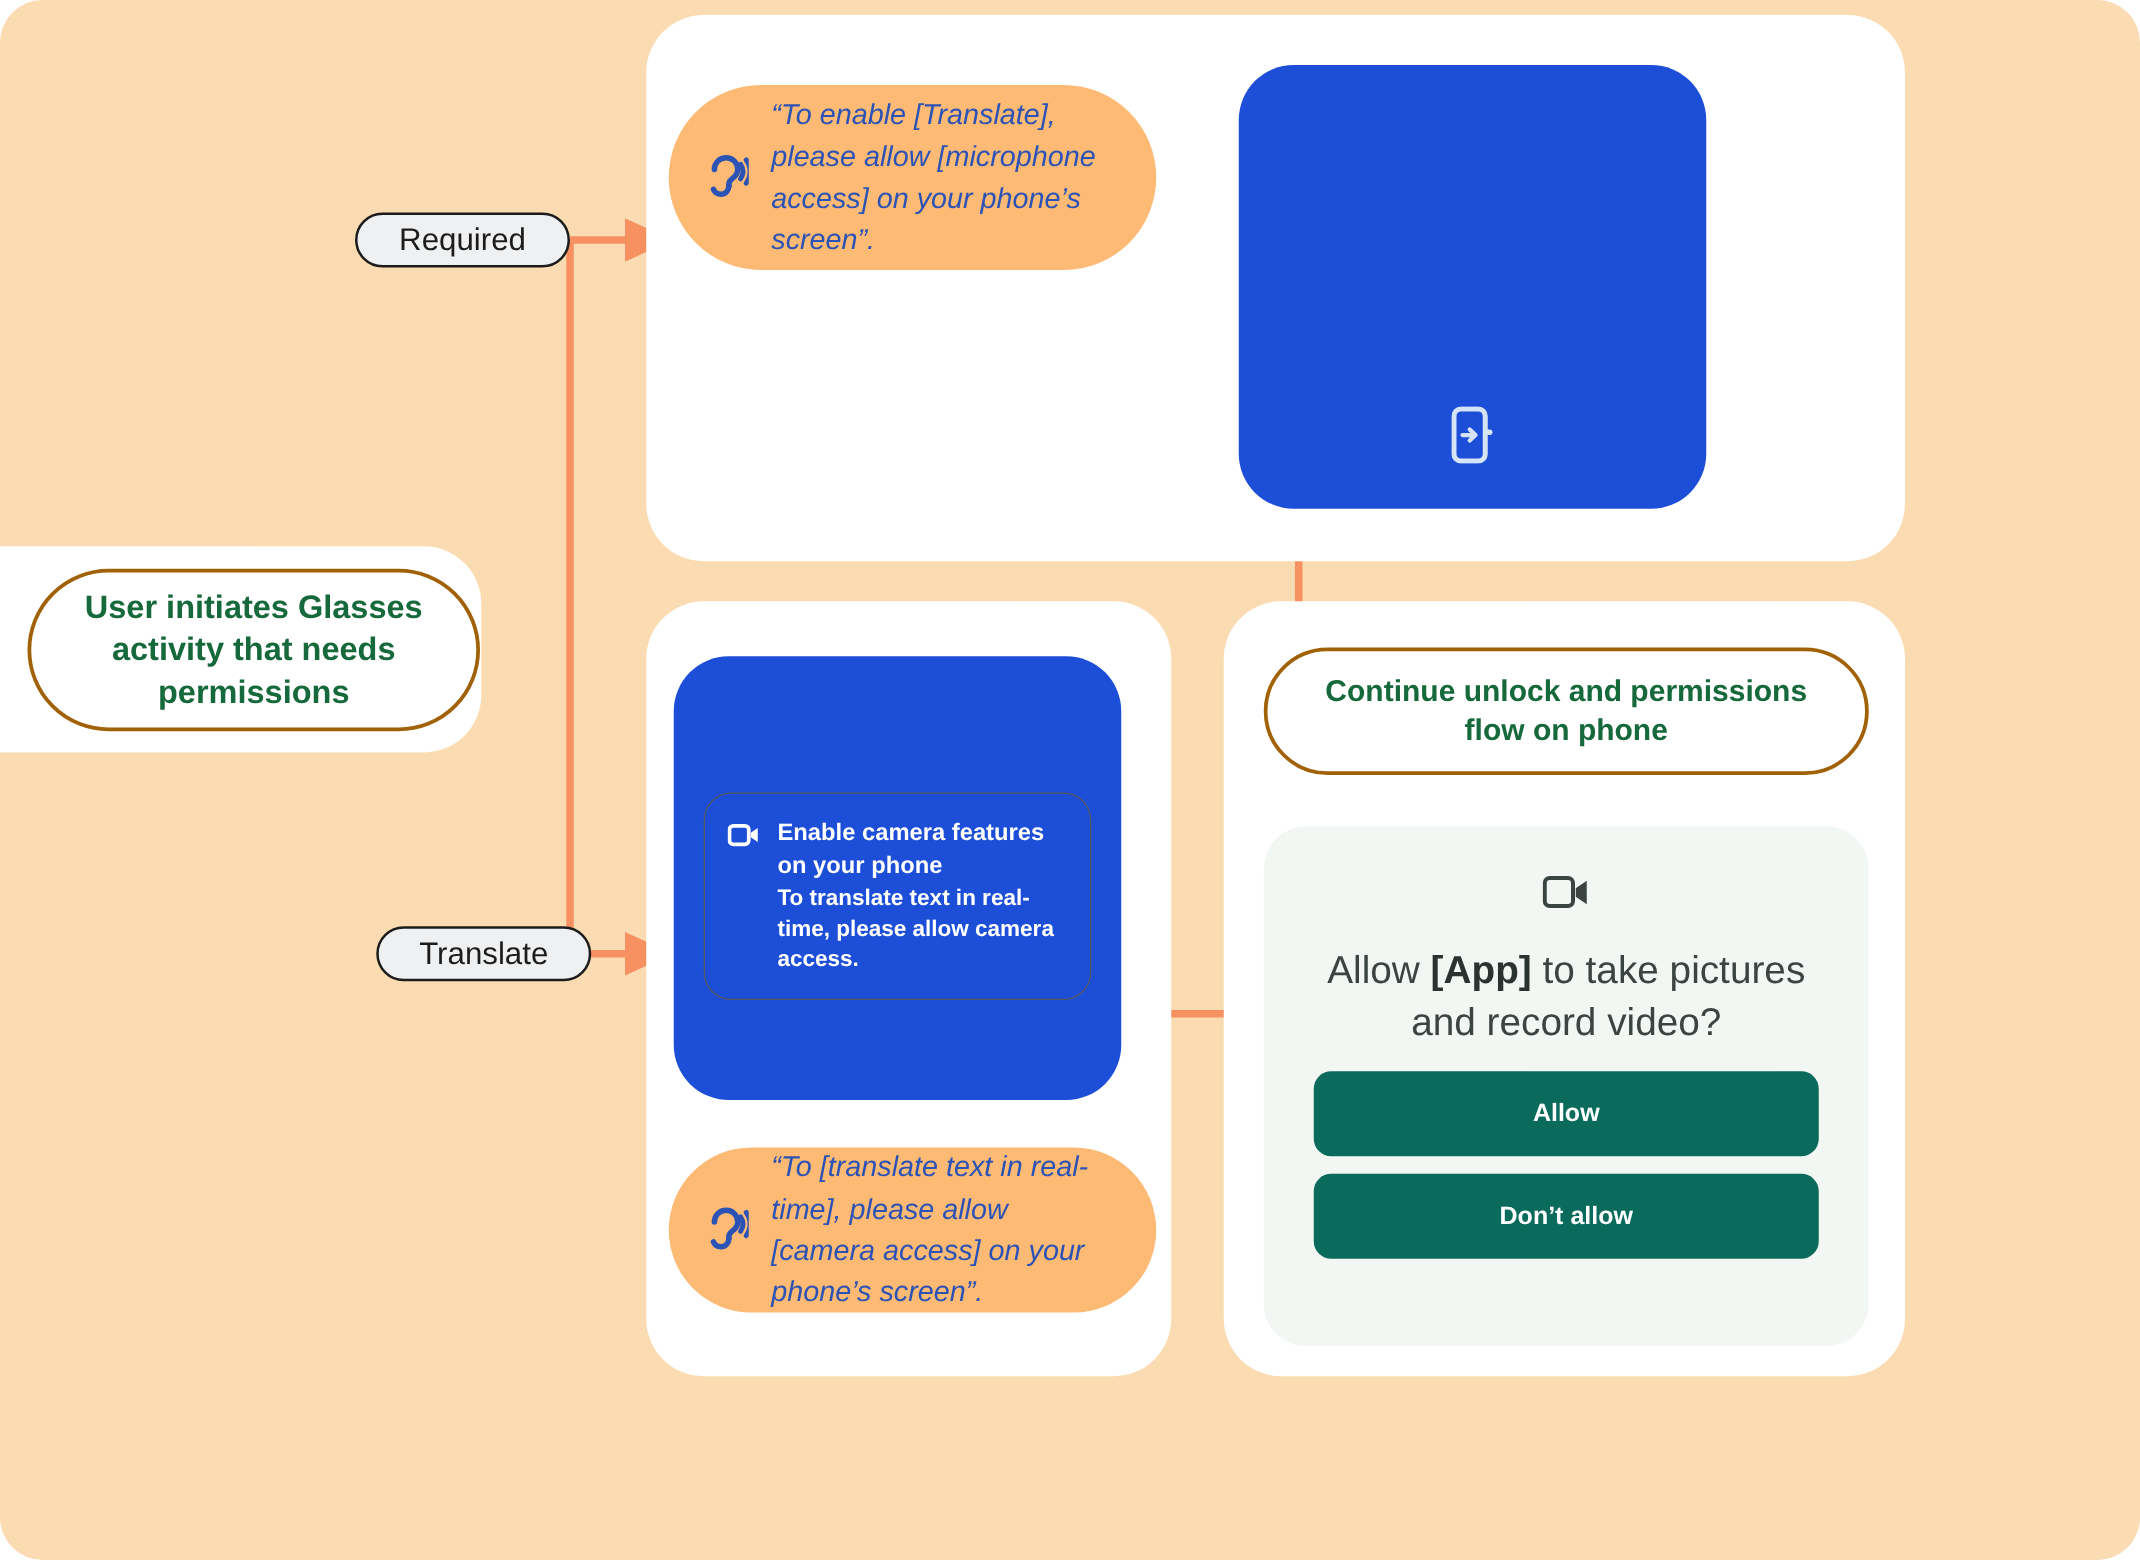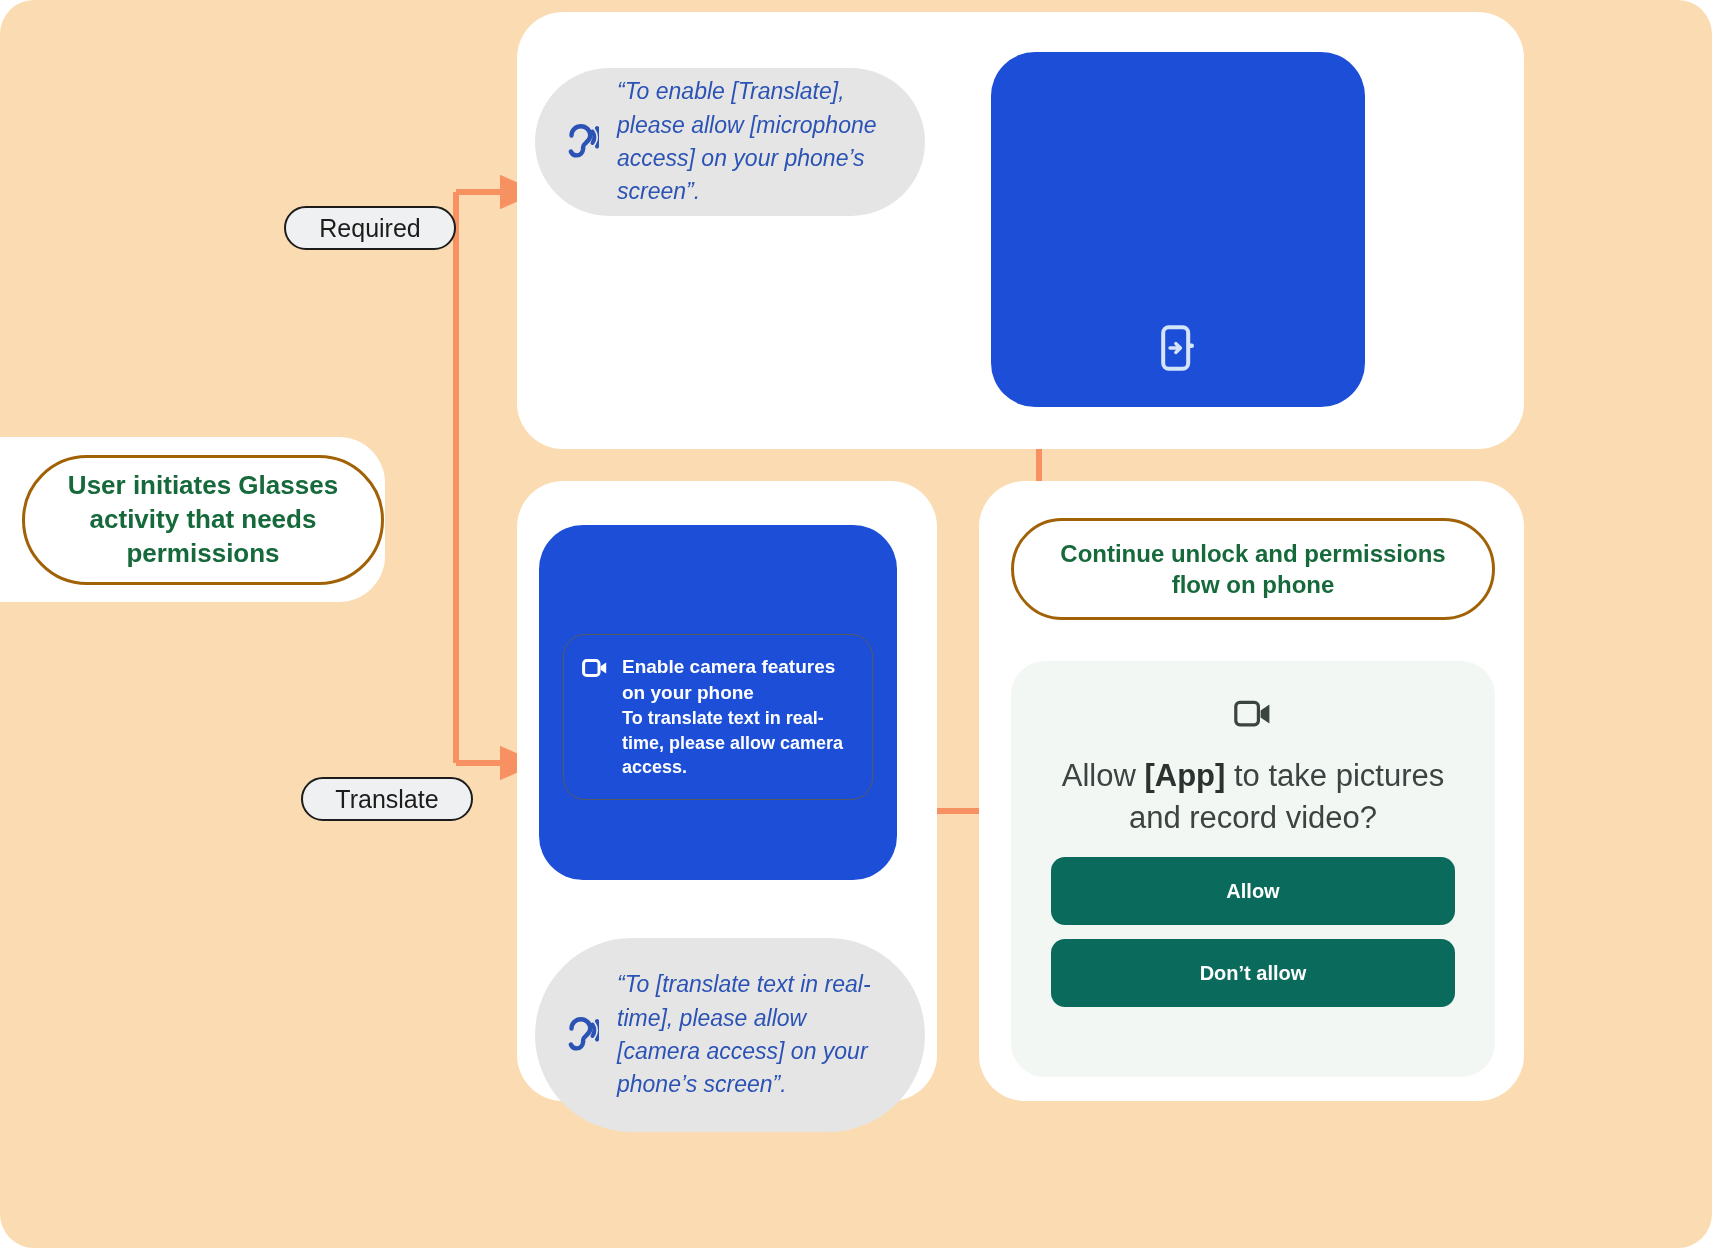--- a/index.html
+++ b/index.html
@@ -58,45 +58,44 @@
     position: absolute;
     background: #eff0f1;
     border: 2.5px solid #1c1c1c;
     border-radius: 999px;
     color: #1c1c1c;
     font-size: 25px;
     display: flex;
     align-items: center;
     justify-content: center;
     height: 44px;
-    margin-top: 36px;
   }
   #pill-required { left: 284px; top: 170px; width: 172px; }
   #pill-optional { left: 301px; top: 741px; width: 172px; }
 
   
   .bubble {
     position: absolute;
-    background: #e5e5e5;
+    background: #fdba74;
     border-radius: 999px;
     display: flex;
     align-items: center;
     gap: 18px;
     padding: 20px 34px 20px 30px;
   }
   .bubble .bubble-text {
     color: #2b52b5;
     font-style: italic;
     font-size: 23px;
     line-height: 1.45;
     white-space: pre-line;
   }
   .ear-icon { flex: 0 0 auto; width: 34px; height: 40px; }
   #bubble-top    { left: 535px; top: 68px;  width: 390px; height: 148px; }
-  #bubble-bottom { left: 535px; top: 938px; width: 390px; height: 194px; }
+  #bubble-bottom { left: 535px; top: 918px; width: 390px; height: 132px; }
 
   
   .black-card {
     position: absolute;
     background: #1d4ed8;
     border-radius: 44px;
   }
   #glasses-card-top    { left: 991px; top: 52px;  width: 374px; height: 355px; }
   #glasses-card-bottom { left: 539px; top: 525px; width: 358px; height: 355px; }
 

